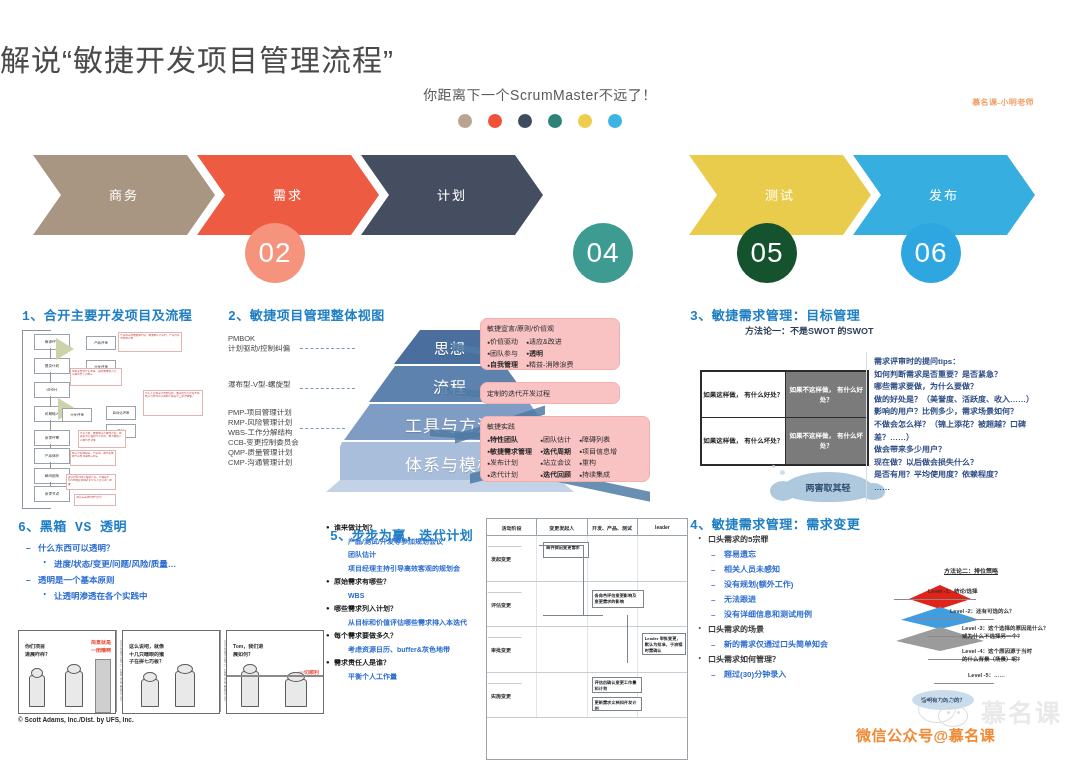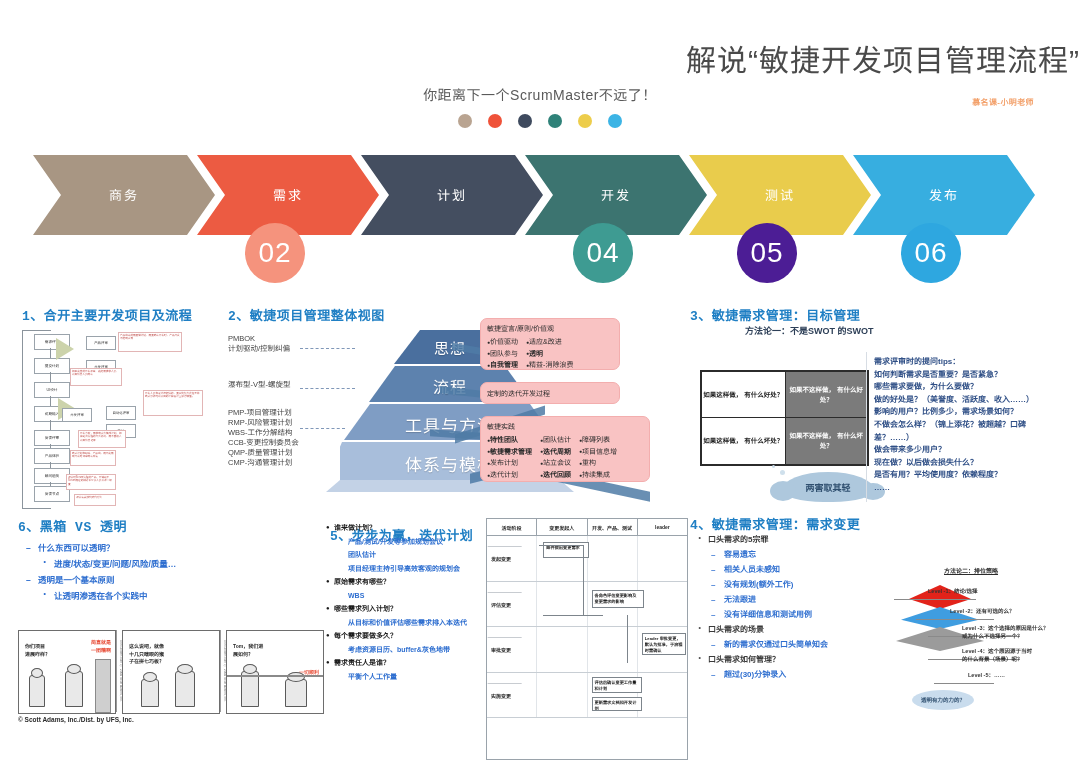--- a/index.html
+++ b/index.html
@@ -7,21 +7,21 @@
   body{
     width:1080px;height:763px;overflow:hidden;position:relative;
     font-family:"Liberation Sans","DejaVu Sans",sans-serif;
     color:#3a3a3a;
   }
   .page{position:relative;width:1080px;height:763px;background:#fff;}
 
   
   .header{position:absolute;left:0;top:0;width:1080px;height:140px;}
   .title{
-    position:absolute;left:0;top:36px;width:1080px;text-align:right;
+    position:absolute;left:0;top:36px;width:1080px;text-align:left;
     font-size:30px;letter-spacing:1px;color:#4a4a4a;font-weight:400;
   }
   .subtitle{
     position:absolute;left:0;top:84px;width:1080px;text-align:center;
     font-size:14px;color:#5a5a5a;letter-spacing:.5px;
   }
   .author-tag{
     position:absolute;right:46px;top:96px;font-size:8px;color:#f3a16b;
     letter-spacing:.4px;font-weight:700;
   }
@@ -190,28 +190,25 @@
       <div class="chev first" style="left: 33px; width: 182px; background: rgb(168, 150, 131);">
         <span>商务</span>
       </div>
       <div class="chev" style="left: 197px; width: 182px; background: rgb(236, 91, 66);">
         <span>需求</span>
       </div>
       <div class="numcircle" style="left: 245px; background: rgb(245, 147, 125);">02</div>
       <div class="chev" style="left: 361px; width: 182px; background: rgb(68, 78, 96);">
         <span>计划</span>
       </div>
-      <div class="chev" style="left: 525px; width: 182px; background: rgb(60, 116, 112);">
-        <span>开发</span>
-      </div>
       <div class="numcircle" style="left: 573px; background: rgb(62, 155, 146);">04</div>
       <div class="chev" style="left: 689px; width: 182px; background: rgb(233, 204, 76);">
         <span>测试</span>
       </div>
-      <div class="numcircle" style="left: 737px; background: #4c1d95;">05</div>
+      <div class="numcircle" style="left: 737px; background: #14532d;">05</div>
       <div class="chev" style="left: 853px; width: 182px; background: rgb(55, 174, 224);">
         <span>发布</span>
       </div>
       <div class="numcircle" style="left: 901px; background: rgb(46, 167, 224);">06</div>
     </div>
 
   <div class="sec-h" style="left:22px;top:305px;">1、合开主要开发项目及流程</div>
   <div class="fc1" id="fc1">
       <div class="fcbox" style="left: 16px; top: 8px; width: 34px; height: 14px;">
         <span style="font-size: 3.6px; color: rgb(51, 51, 51); display: block; text-align: center; line-height: 14px;">需求评审</span>
@@ -564,14 +561,26 @@
           <div>一切顺利</div>
         </div>
         <div class="figw" style="left: 14px; top: 40px; width: 16px; height: 34px; border-radius: 3px 3px 0px 0px;"></div>
         <div class="figw" style="left: 16px; top: 33px; width: 12px; height: 8px; border-radius: 50%;"></div>
         <div class="figw" style="left: 58px; top: 48px; width: 20px; height: 26px; border-radius: 3px 3px 0px 0px;"></div>
         <div class="figw" style="left: 60px; top: 41px; width: 16px; height: 8px; border-radius: 50%;"></div>
         <div style="position: absolute; left: 0px; top: 44px; width: 96px; height: 2px; background: rgb(138, 138, 138);"></div>
       </div>
     </div>
 
+  <div class="wechat">
+    <div class="wx-watermark">慕名课</div>
+    <div class="wx-icon">
+      <div class="b1"></div>
+        <div class="b2"></div>
+      <div class="e" style="left:8px;top:6px;"></div>
+      <div class="e" style="left:20px;top:6px;"></div>
+      <div class="e" style="left:29px;top:16px;"></div>
+      <div class="e" style="left:39px;top:16px;"></div>
+    </div>
+    <div class="wx-label">微信公众号@慕名课</div>
+  </div>
 
 </div>
 
 </body></html>

